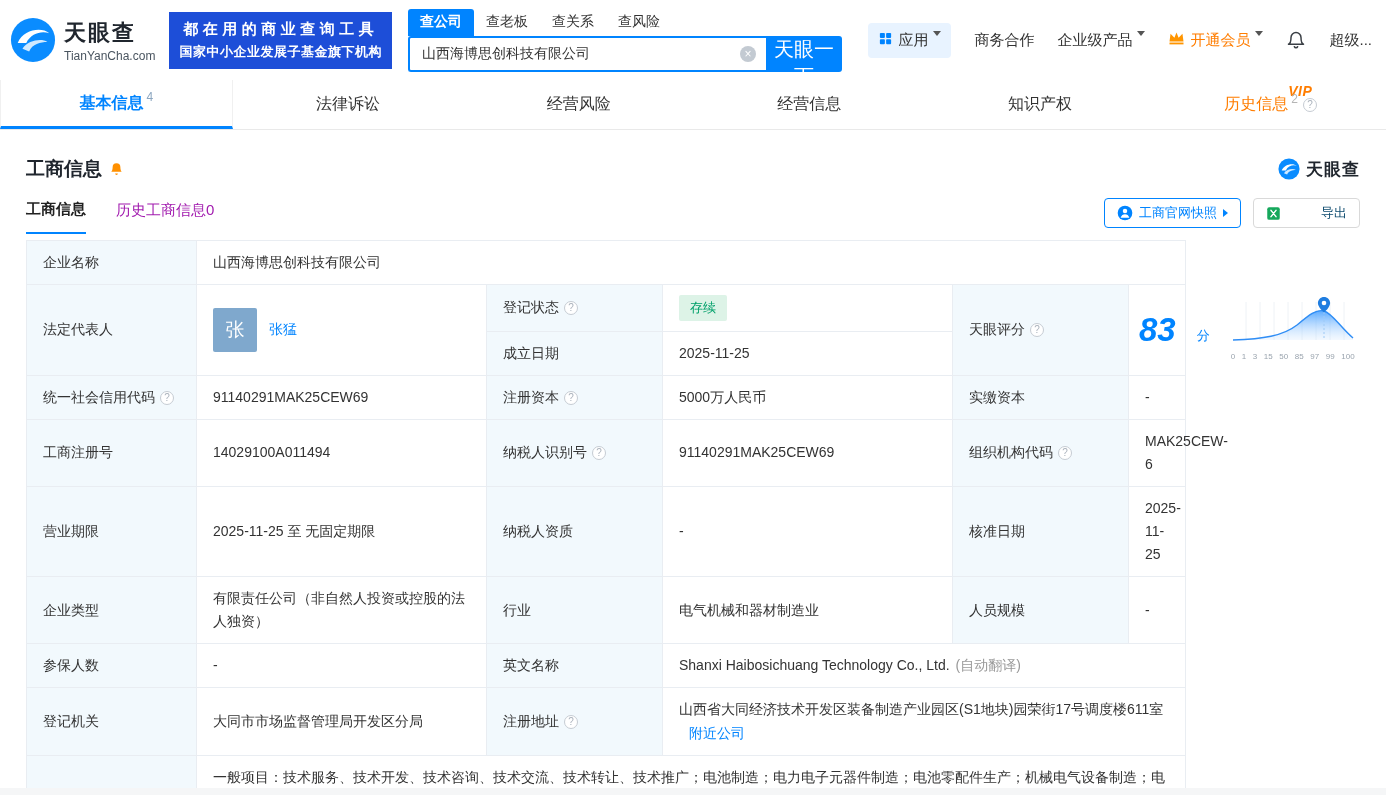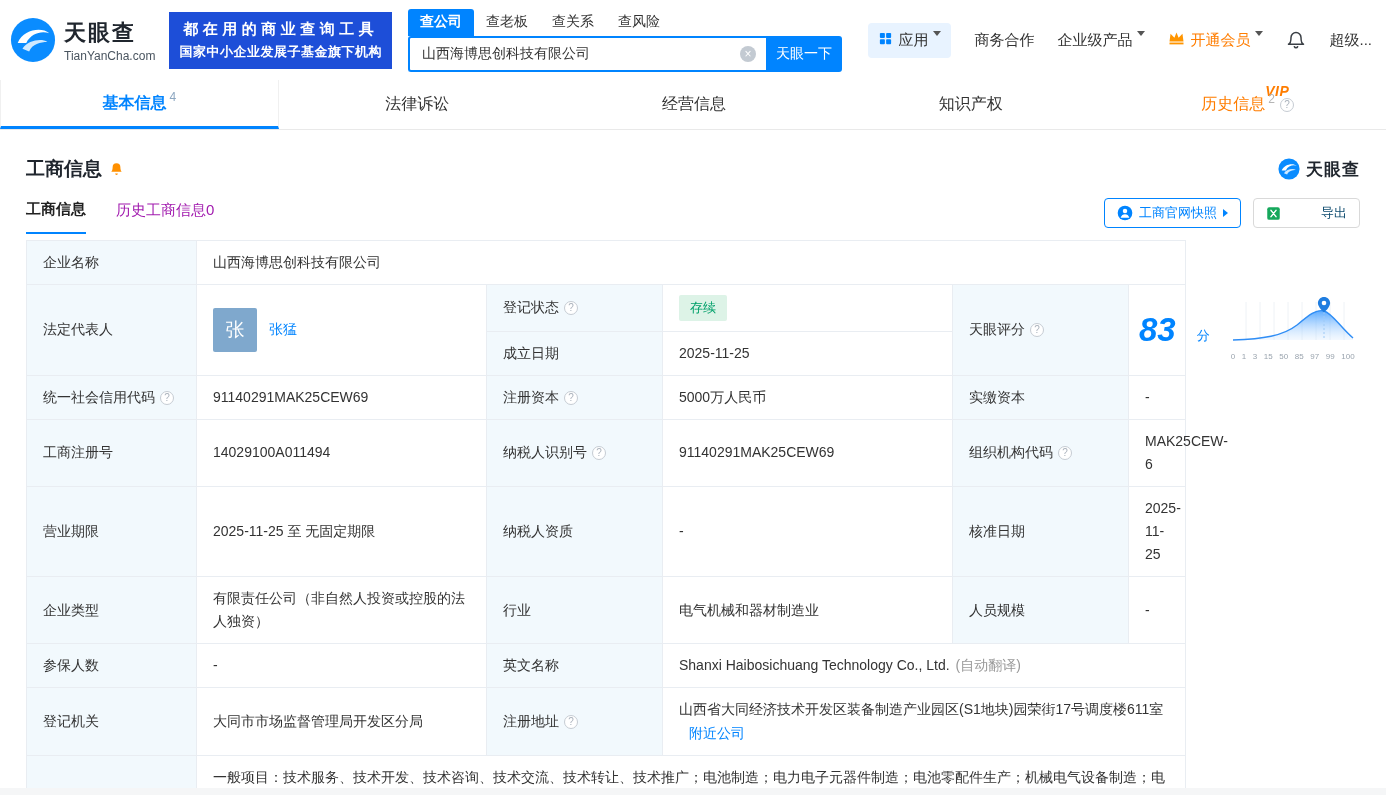--- a/index.html
+++ b/index.html
@@ -23,21 +23,21 @@
   .search-tab { padding:4px 12px 5px; color:#333; cursor:pointer; }
   .search-tab.active { background:#0084ff; color:#fff; border-radius:3px 3px 0 0; font-weight:bold; }
   .search-box { display:flex; height:36px; }
   .input-wrap { position:relative; flex:1; }
   .search-input { width:100%; height:36px; border:2px solid #0084ff; border-right:none;
     border-radius:3px 0 0 3px; padding:0 34px 0 12px; font-size:14px; color:#333; outline:none;
     font-family:inherit; }
   .clear-icon { position:absolute; right:10px; top:50%; transform:translateY(-50%);
     width:16px; height:16px; border-radius:50%; background:#c3cad2; color:#fff;
     font-size:12px; line-height:16px; text-align:center; cursor:pointer; }
-  .search-btn { width:76px; background:#0084ff; color:#fff; border:none; font-size:14px;
+  .search-btn { width:76px; background:#0084ff; color:#fff; border:none; font-size:20px;
     border-radius:0 3px 3px 0; cursor:pointer; font-family:inherit; }
 
   .top-menu { margin-left:auto; display:flex; align-items:center; gap:23px; font-size:15px; color:#333; white-space:nowrap; }
   .menu-item { cursor:pointer; display:flex; align-items:flex-start; gap:5px; }
   .apps-chip { background:#e8f3ff; border-radius:4px; padding:8px 10px; }
   .caret { width:0; height:0; border-left:4px solid transparent; border-right:4px solid transparent;
     border-top:5px solid #555; display:inline-block; }
   .vip-link { color:#ff7d00; }
 
   
@@ -175,20 +175,23 @@
   </div>
 </div>
 
 <div class="nav-tabs">
   <div class="nav-tab active">
     <span>基本信息</span>
     <span class="tab-count">4</span>
   </div>
   <div class="nav-tab">
     <span>法律诉讼</span>
+  </div>
+  <div class="nav-tab">
+    <span>经营风险</span>
   </div>
   <div class="nav-tab">
     <span>经营信息</span>
   </div>
   <div class="nav-tab">
     <span>知识产权</span>
   </div>
   <div class="nav-tab history">
     <span class="history-inner">
       <span>历史信息</span>

